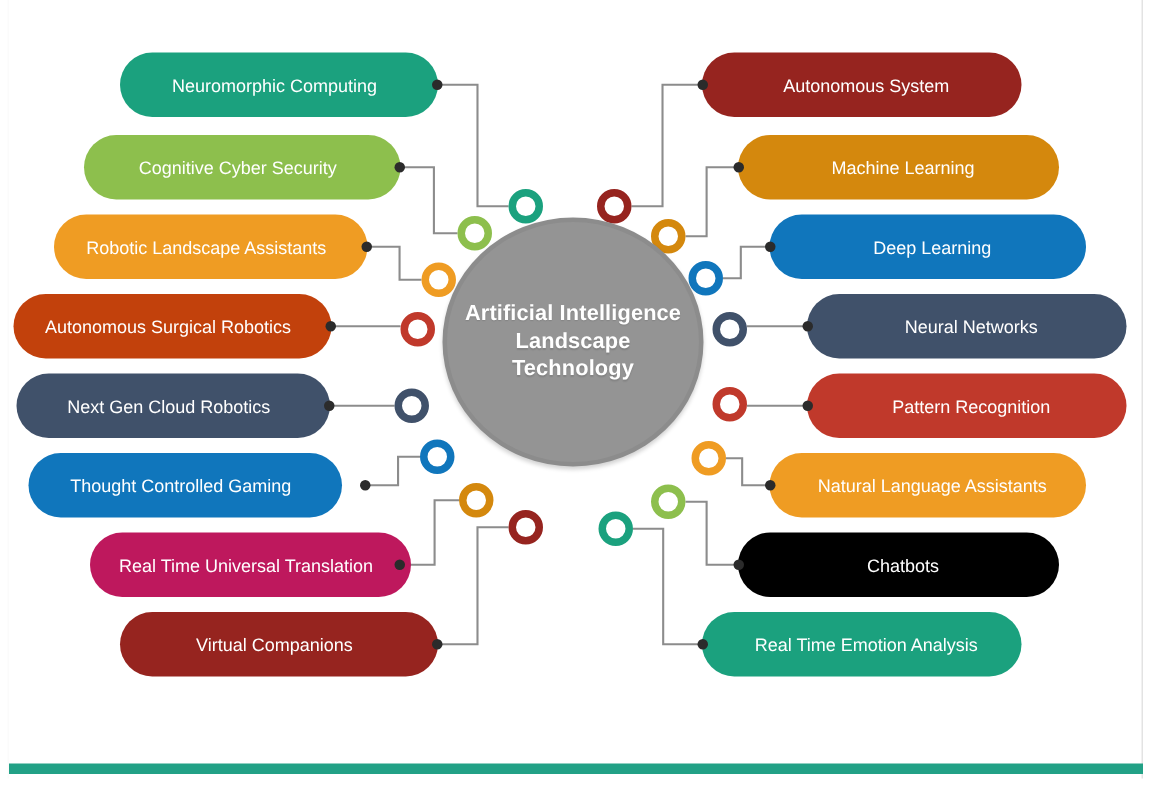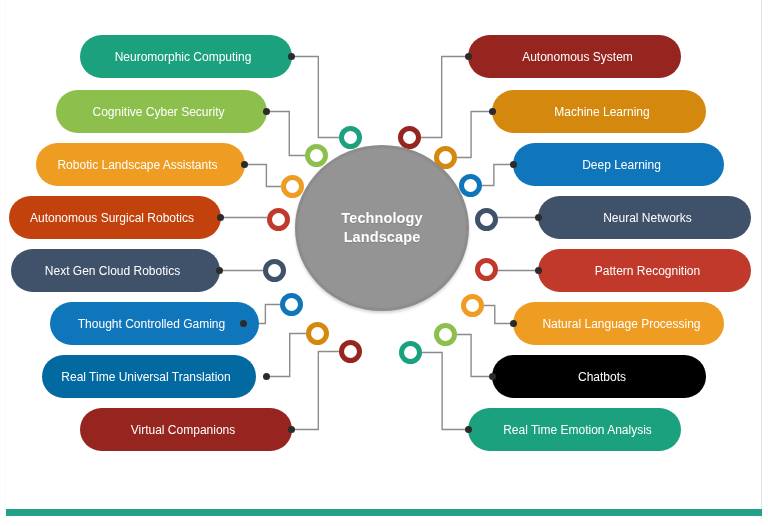--- a/index.html
+++ b/index.html
@@ -132,26 +132,26 @@
       <div class="pill left" style="left: 9px; top: 196px; width: 212px; background: #c2410c;">
         <span>Autonomous Surgical Robotics</span>
       </div>
       <div class="ring" style="left: 267px; top: 208px; border-color: rgb(192, 57, 43);"></div>
       <div class="dot" style="left: 217px; top: 214px; background: rgb(43, 43, 43);"></div>
       <div class="pill left" style="left: 11px; top: 249px; width: 209px; background: rgb(64, 81, 106);">
         <span>Next Gen Cloud Robotics</span>
       </div>
       <div class="ring" style="left: 263px; top: 259px; border-color: rgb(64, 81, 106);"></div>
       <div class="dot" style="left: 216px; top: 267px; background: rgb(43, 43, 43);"></div>
-      <div class="pill left" style="left: 50px; top: 302px; width: 209px; background: rgb(16, 118, 188);">
+      <div class="pill left" style="left: 19px; top: 302px; width: 209px; background: rgb(16, 118, 188);">
         <span>Thought Controlled Gaming</span>
       </div>
       <div class="ring" style="left: 280px; top: 293px; border-color: rgb(16, 118, 188);"></div>
       <div class="dot" style="left: 240px; top: 320px; background: rgb(43, 43, 43);"></div>
-      <div class="pill left" style="left: 42px; top: 355px; width: 214px; background: #0369a1;">
+      <div class="pill left" style="left: 60px; top: 355px; width: 214px; background: #be185d;">
         <span>Real Time Universal Translation</span>
       </div>
       <div class="ring" style="left: 306px; top: 322px; border-color: rgb(212, 136, 13);"></div>
       <div class="dot" style="left: 263px; top: 373px; background: rgb(43, 43, 43);"></div>
       <div class="pill left" style="left: 80px; top: 408px; width: 212px; background: rgb(150, 36, 31);">
         <span>Virtual Companions</span>
       </div>
       <div class="ring" style="left: 339px; top: 340px; border-color: rgb(150, 36, 31);"></div>
       <div class="dot" style="left: 288px; top: 426px; background: rgb(43, 43, 43);"></div>
       <div class="pill right" style="left: 468px; top: 35px; width: 213px; background: rgb(150, 36, 31);">
@@ -173,37 +173,38 @@
         <span>Neural Networks</span>
       </div>
       <div class="ring" style="left: 475px; top: 208px; border-color: rgb(64, 81, 106);"></div>
       <div class="dot" style="left: 535px; top: 214px; background: rgb(43, 43, 43);"></div>
       <div class="pill right" style="left: 538px; top: 249px; width: 213px; background: rgb(192, 57, 43);">
         <span>Pattern Recognition</span>
       </div>
       <div class="ring" style="left: 475px; top: 258px; border-color: rgb(192, 57, 43);"></div>
       <div class="dot" style="left: 535px; top: 267px; background: rgb(43, 43, 43);"></div>
       <div class="pill right" style="left: 513px; top: 302px; width: 211px; background: rgb(239, 156, 35);">
-        <span>Natural Language Processing</span>
+        <span>Natural Language Assistants</span>
       </div>
       <div class="ring" style="left: 461px; top: 294px; border-color: rgb(239, 156, 35);"></div>
       <div class="dot" style="left: 510px; top: 320px; background: rgb(43, 43, 43);"></div>
       <div class="pill right" style="left: 492px; top: 355px; width: 214px; background: #000000;">
         <span>Chatbots</span>
       </div>
       <div class="ring" style="left: 434px; top: 323px; border-color: rgb(141, 191, 77);"></div>
       <div class="dot" style="left: 489px; top: 373px; background: rgb(43, 43, 43);"></div>
       <div class="pill right" style="left: 468px; top: 408px; width: 213px; background: rgb(27, 161, 126);">
         <span>Real Time Emotion Analysis</span>
       </div>
       <div class="ring" style="left: 399px; top: 341px; border-color: rgb(27, 161, 126);"></div>
       <div class="dot" style="left: 465px; top: 426px; background: rgb(43, 43, 43);"></div>
     </div>
 
   <div id="center-circle">
     <div class="ctxt">
+      <div>Artificial Intelligence</div>
+      <div>Landscape</div>
       <div>Technology</div>
-      <div>Landscape</div>
     </div>
   </div>
 
   <div id="bottom-bar"></div>
 </div>
 
 </body></html>

